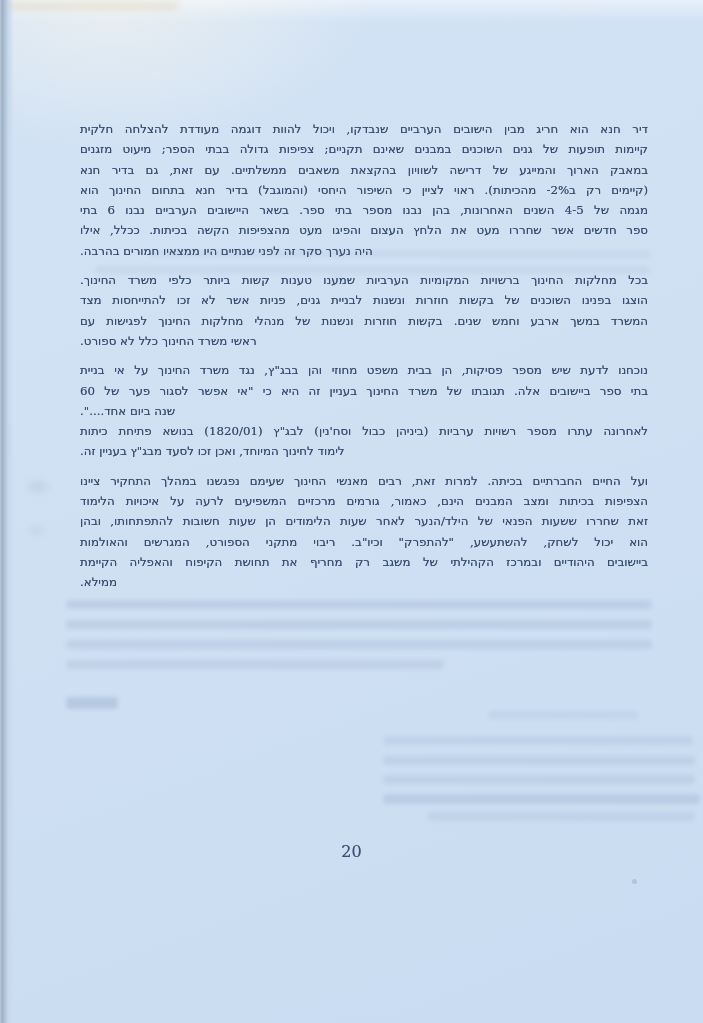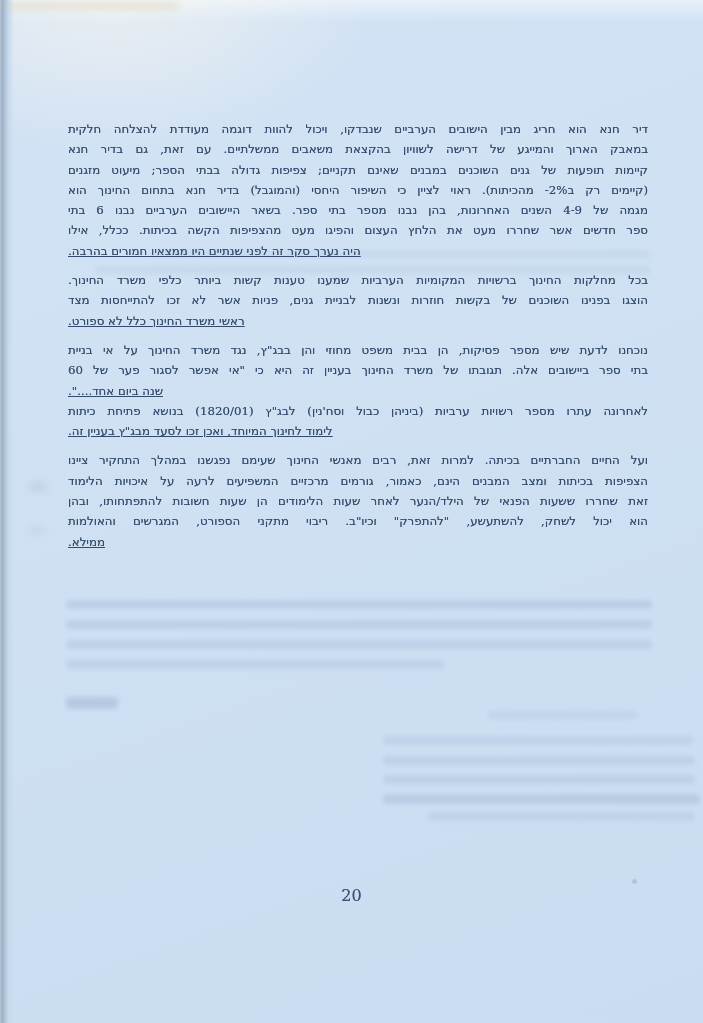--- a/index.html
+++ b/index.html
@@ -24,35 +24,34 @@
     position: absolute; left: 8px; top: 2px; width: 170px; height: 8px;
     background: rgba(214,196,156,0.32); filter: blur(3px);
   }
   .textblock {
     position: absolute; top: 119px; left: 68px; width: 580px;
     direction: rtl;
     color: var(--ink, #334a6c);
     font-size: 11.8px;
     text-shadow: 0 0 0.5px rgba(51,74,108,0.65);
   }
-  .para { margin: 0 0 9px 0; }
+  .para { margin: 0 0 9px 12px; }
   .line {
     height: 20.3px; line-height: 20.3px;
     overflow: hidden;
     text-align: justify;
     text-align-last: justify;
     white-space: normal;
   }
   .line.end {
     text-align: center;
     text-align-last: left;
-    text-decoration: underline;
   }
   .pagenum {
-    position: absolute; top: 886px; left: 0; width: 703px;
+    position: absolute; top: 842px; left: 0; width: 703px;
     padding-left: 0; box-sizing: border-box;
     text-align: center;
     font-size: 16px;
     color: var(--pagenum-ink, #3b5176);
     text-shadow: 0 0 0.5px rgba(59,81,118,0.6);
   }
   .ghost {
     position: absolute;
     background: rgba(88,118,160,1);
     filter: blur(2.3px);
@@ -74,44 +73,46 @@
 </head>
 <body>
 
 <div class="page">
   <div class="edge-left"></div>
   <div class="warm-streak"></div>
 
   <div class="textblock" dir="rtl" id="textblock">
       <div class="para">
         <div class="line">דיר חנא הוא חריג מבין הישובים הערביים שנבדקו, ויכול להוות דוגמה מעודדת להצלחה חלקית</div>
+        <div class="line">קיימות תופעות של גנים השוכנים במבנים שאינם תקניים; צפיפות גדולה בבתי הספר; מיעוט מזגנים</div>
         <div class="line">במאבק הארוך והמייגע של דרישה לשוויון בהקצאת משאבים ממשלתיים. עם זאת, גם בדיר חנא</div>
-        <div class="line">קיימות תופעות של גנים השוכנים במבנים שאינם תקניים; צפיפות גדולה בבתי הספר; מיעוט מזגנים</div>
         <div class="line">(קיימים רק ב‭-2%‬ מהכיתות). ראוי לציין כי השיפור היחסי (והמוגבל) בדיר חנא בתחום החינוך הוא</div>
-        <div class="line">מגמה של 4-9 השנים האחרונות, בהן נבנו מספר בתי ספר. בשאר היישובים הערביים נבנו 6 בתי</div>
+        <div class="line">מגמה של 4-5 השנים האחרונות, בהן נבנו מספר בתי ספר. בשאר היישובים הערביים נבנו 6 בתי</div>
         <div class="line">ספר חדשים אשר שחררו מעט את הלחץ העצום והפיגו מעט מהצפיפות הקשה בכיתות. ככלל, אילו</div>
         <div class="line end">היה נערך סקר זה לפני שנתיים היו ממצאיו חמורים בהרבה.</div>
       </div>
       <div class="para">
         <div class="line">בכל מחלקות החינוך ברשויות המקומיות הערביות שמענו טענות קשות ביותר כלפי משרד החינוך.</div>
         <div class="line">הוצגו בפנינו השוכנים של בקשות חוזרות ונשנות לבניית גנים, פניות אשר לא זכו להתייחסות מצד</div>
+        <div class="line">המשרד במשך ארבע וחמש שנים. בקשות חוזרות ונשנות של מנהלי מחלקות החינוך לפגישות עם</div>
         <div class="line end">ראשי משרד החינוך כלל לא ספורט.</div>
       </div>
       <div class="para">
         <div class="line">נוכחנו לדעת שיש מספר פסיקות, הן בבית משפט מחוזי והן בבג"ץ, נגד משרד החינוך על אי בניית</div>
         <div class="line">בתי ספר ביישובים אלה. תגובתו של משרד החינוך בעניין זה היא כי "אי אפשר לסגור פער של 60</div>
         <div class="line end">שנה ביום אחד....".</div>
         <div class="line">לאחרונה עתרו מספר רשויות ערביות (ביניהן כבול וסח'נין) לבג"ץ (1820/01) בנושא פתיחת כיתות</div>
         <div class="line end">לימוד לחינוך המיוחד, ואכן זכו לסעד מבג"ץ בעניין זה.</div>
       </div>
       <div class="para">
         <div class="line">ועל החיים החברתיים בכיתה. למרות זאת, רבים מאנשי החינוך שעימם נפגשנו במהלך התחקיר ציינו</div>
         <div class="line">הצפיפות בכיתות ומצב המבנים הינם, כאמור, גורמים מרכזיים המשפיעים לרעה על איכויות הלימוד</div>
         <div class="line">זאת שחררו ששעות הפנאי של הילד/הנער לאחר שעות הלימודים הן שעות חשובות להתפתחותו, ובהן</div>
         <div class="line">הוא יכול לשחק, להשתעשע, "להתפרק" וכיו"ב. ריבוי מתקני הספורט, המגרשים והאולמות</div>
+        <div class="line">ביישובים היהודיים ובמרכז הקהילתי של משגב רק מחריף את תחושת הקיפוח והאפליה הקיימת</div>
         <div class="line end">ממילא.</div>
       </div>
     </div>
 
   <div class="pagenum">20</div>
 
   <div class="dot" style="left:632px; top:879px;"></div>
 <div class="ghost" style="left: 150px; top: 250px; width: 500px; height: 8px; opacity: 0.07;"></div>
     <div class="ghost" style="left: 95px; top: 266px; width: 555px; height: 8px; opacity: 0.08;"></div>
     <div class="ghost" style="left: 66px; top: 600px; width: 586px; height: 9px; opacity: 0.15;"></div>

